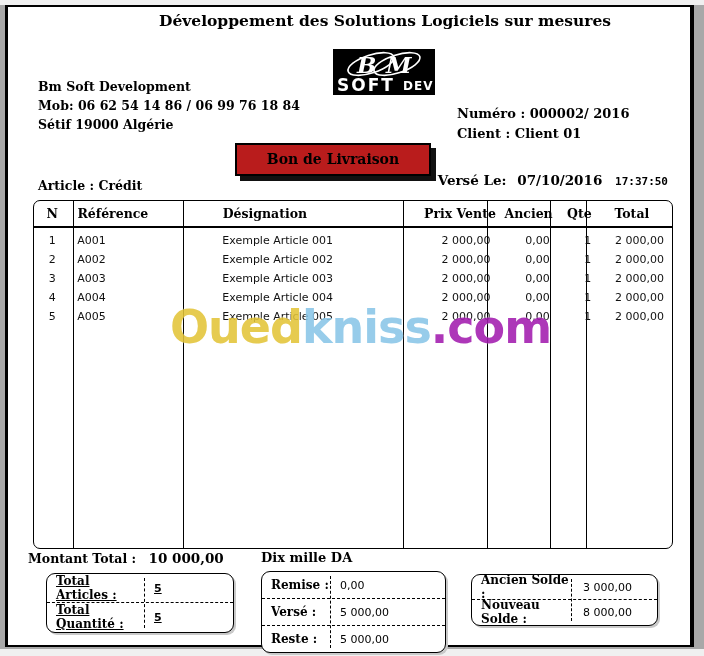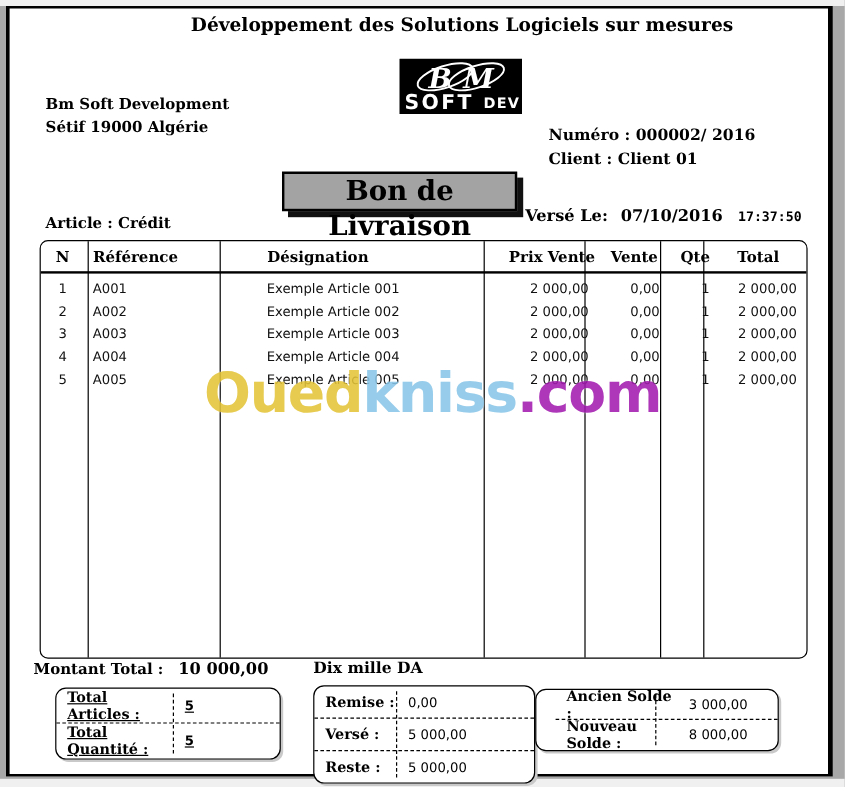--- a/index.html
+++ b/index.html
@@ -20,23 +20,23 @@
   .doc-header-title{
     position:absolute;top:4px;left:0;width:100%;text-align:center;
     font-size:15.5px;font-weight:bold;color:#000;padding-left:36px;
   }
   .logo{position:absolute;left:325px;top:42px;width:102px;height:46px;background:#000;}
   .company{position:absolute;left:30px;top:70px;font-weight:bold;font-size:12.5px;line-height:19px;color:#000;}
   .company div{white-space:nowrap;}
   .doc-meta{position:absolute;left:449px;top:97px;font-weight:bold;font-size:13px;line-height:20px;color:#000;}
   .title-box{
     position:absolute;left:227px;top:136px;width:192px;height:29px;
-    background:#a3a3a3;border:2px solid #000;
+    background:#b91c1c;border:2px solid #000;
     box-shadow:5px 5px 0 0 #111;
-    text-align:center;line-height:29px;font-size:23px;font-weight:bold;
+    text-align:center;line-height:29px;font-size:14px;font-weight:bold;
   }
   .payment-line{position:absolute;left:30px;top:171px;font-weight:bold;font-size:12.5px;}
   .date-line{position:absolute;right:22px;top:165px;font-weight:bold;font-size:13.5px;white-space:nowrap;}
   .date-line .time{font-family:"DejaVu Sans Mono","Liberation Mono",monospace;font-size:11px;font-weight:bold;margin-left:8px;}
   .date-line .date-val{margin-left:6px;}
 
   .items-table{
     position:absolute;left:25px;top:193px;width:638px;height:347px;
     border:1.5px solid #000;border-radius:7px;background:transparent;
   }
@@ -78,21 +78,21 @@
   .box-a{left:38px;top:566px;width:186px;height:58px;text-decoration:underline;}
   .box-a .sum-row{height:28px;}
   .box-a .lbl{width:97px;}
   .box-a .vline{left:97px;}
   .box-b{left:253px;top:564px;width:183px;height:80px;}
   .box-b .sum-row{height:26px;}
   .box-b .lbl{width:68px;}
   .box-b .vline{left:68px;}
   .box-b .val{padding-left:10px;font-weight:normal;}
   .box-a .val{padding-left:10px;}
-  .box-c{left:438px;top:567px;width:185px;height:50px;padding-left:16px;}
+  .box-c{left:463px;top:567px;width:185px;height:50px;}
   .box-c .sum-row{height:24px;}
   .box-c .lbl{width:99px;}
   .box-c .vline{left:99px;}
   .box-c .val{padding-left:12px;font-weight:normal;}
 </style>
 </head>
 <body>
 
 <div class="top-strip"></div>
 <div class="bottom-strip"></div>
@@ -108,20 +108,21 @@
       <ellipse cx="64" cy="15" rx="24" ry="9" fill="none" stroke="#fff" stroke-width="1.6" transform="rotate(-18 64 15)"></ellipse>
       <text x="24" y="24" fill="#fff" font-size="23" font-style="italic" font-weight="bold" font-family="DejaVu Serif, serif">B</text>
       <text x="53" y="24" fill="#fff" font-size="23" font-style="italic" font-weight="bold" font-family="DejaVu Serif, serif">M</text>
       <text x="4" y="42" fill="#fff" font-size="17" font-weight="bold" letter-spacing="2" font-family="DejaVu Sans, sans-serif">SOFT</text>
       <text x="70" y="41" fill="#fff" font-size="12" font-weight="bold" letter-spacing="1" font-family="DejaVu Sans, sans-serif">DEV</text>
     </svg>
   </div>
 
   <div class="company">
     <div>Bm Soft Development</div>
+    <div>Mob: 06 62 54 14 86 / 06 99 76 18 84</div>
     <div>Sétif 19000  Algérie</div>
   </div>
 
   <div class="doc-meta">
     <div>Numéro : 000002/ 2016</div>
     <div>Client :  Client 01</div>
   </div>
 
   <div class="title-box">Bon de Livraison</div>
 
@@ -140,21 +141,21 @@
     <div class="col-line" style="left:453px"></div>
     <div class="col-line" style="left:516px"></div>
     <div class="col-line" style="left:552px"></div>
     <div class="hdr-sep"></div>
 
     <div class="thead">
       <div class="c-n">N</div>
       <div class="c-ref">Référence</div>
       <div class="c-des">Désignation</div>
       <div class="c-px">Prix Vente</div>
-      <div class="c-rem">Vente</div>
+      <div class="c-rem">Ancien</div>
       <div class="c-qte">Qte</div>
       <div class="c-tot">Total</div>
     </div>
 
     <div class="trow" style="top:30px">
       <div class="c-n">1</div>
       <div class="c-ref">A001</div>
       <div class="c-des">Exemple Article 001</div>
       <div class="c-px">2 000,00</div>
       <div class="c-rem">0,00</div>

